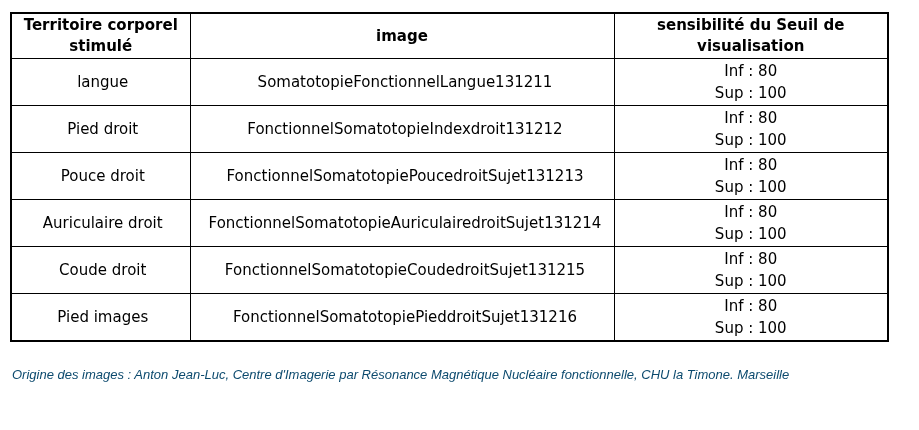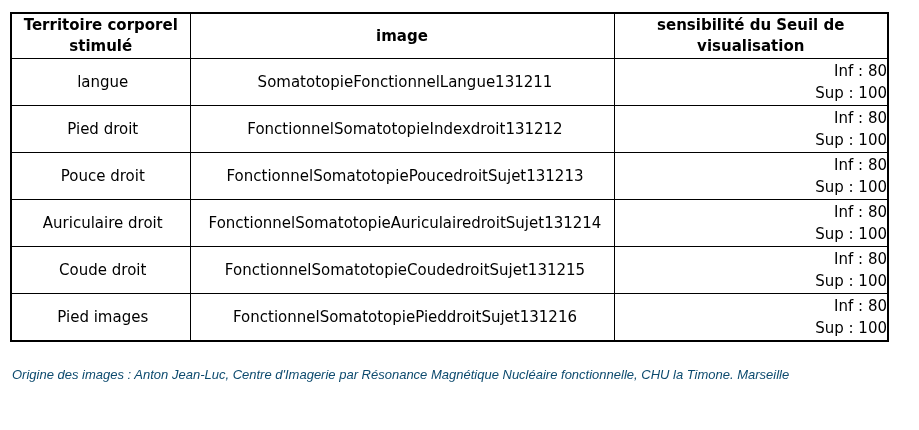--- a/index.html
+++ b/index.html
@@ -50,21 +50,21 @@
   .col1 { width: 179px; }
   .col2 { width: 424px; }
   .col3 { width: 274px; }
   td.cell-left {
     text-align: center;
     padding-left: 8px;
     padding-right: 4px;
   }
   td.col2 { font-size: 14px; padding-left: 10px; }
   td.cell-center {
-    text-align: right;
+    text-align: center;
     padding: 0;
   }
   .threshold-line {
     line-height: 22px;
     font-size: 15px;
   }
   .caption {
     position: absolute;
     left: 12px;
     top: 367px;

